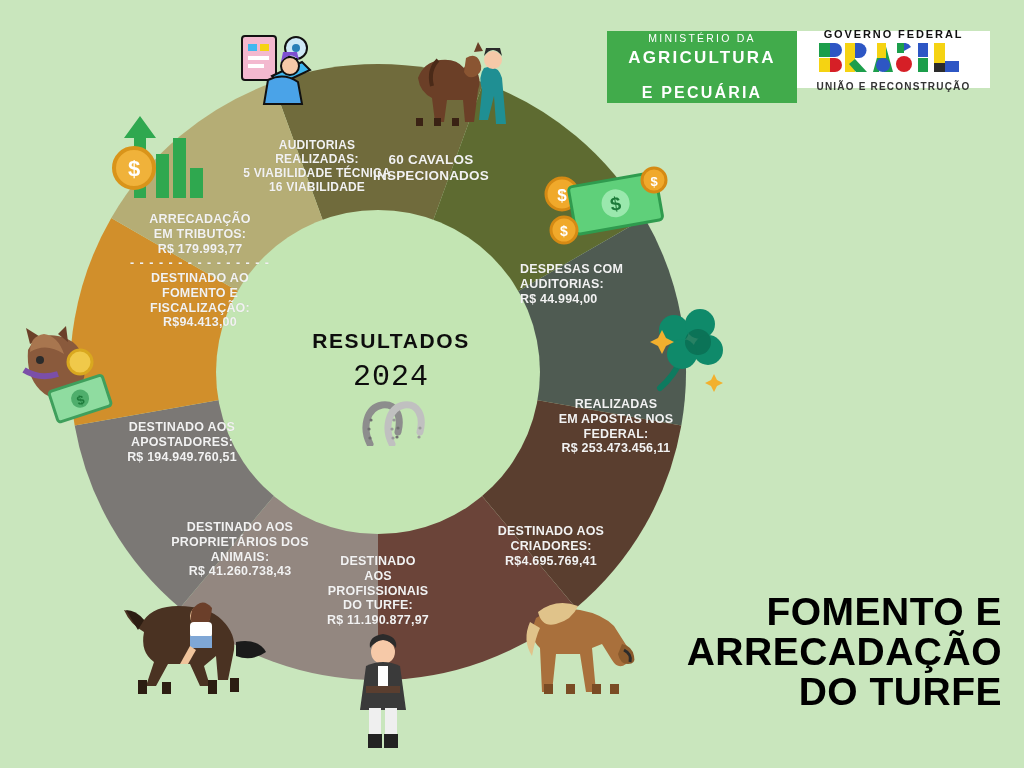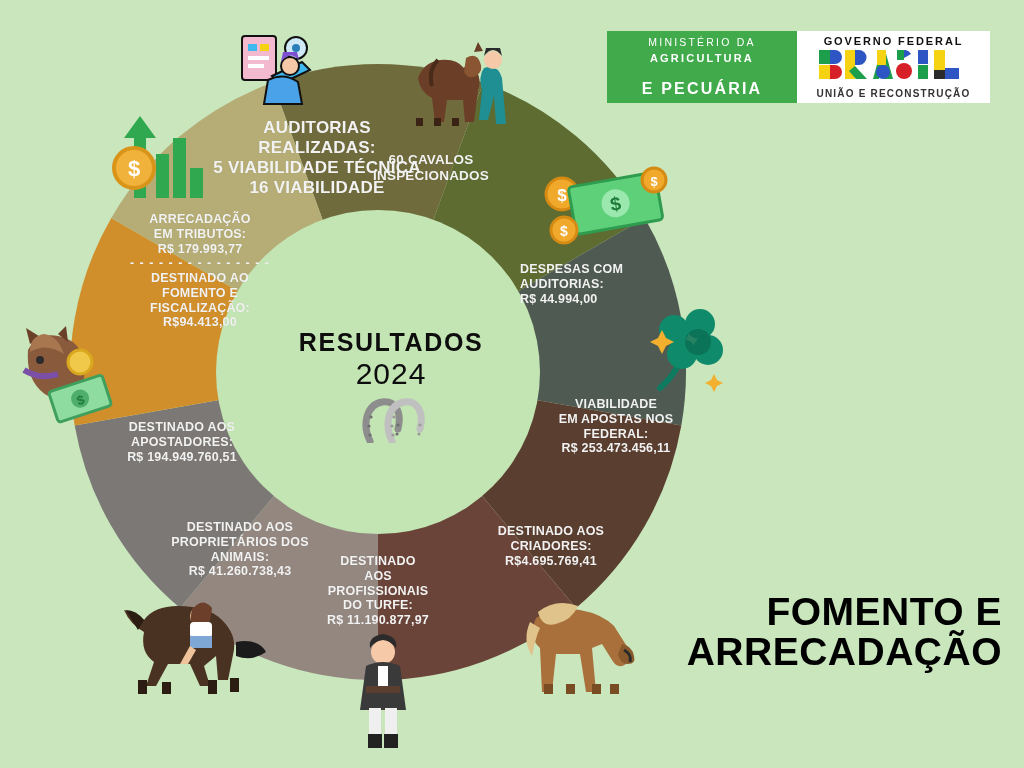--- a/index.html
+++ b/index.html
@@ -9,43 +9,43 @@
     font-family:"Liberation Sans", sans-serif;
     position:relative;
   }
   #stage{position:absolute;left:0;top:0;width:1024px;height:768px;}
 
   
   .logo-bar{position:absolute;left:607px;top:31px;width:383px;height:72px;display:flex;}
   .logo-mapa{width:190px;height:72px;background:#41ab4b;display:flex;flex-direction:column;
              align-items:center;justify-content:center;color:#ffffff;}
   .logo-mapa .l1{font-size:10.5px;letter-spacing:2.2px;font-weight:400;margin-bottom:4px;}
-  .logo-mapa .l2{font-size:11px;letter-spacing:2.2px;font-weight:bold;margin-bottom:16px;}
+  .logo-mapa .l2{font-size:17px;letter-spacing:2.2px;font-weight:bold;margin-bottom:16px;}
   .logo-mapa .l3{font-size:16px;letter-spacing:2.2px;font-weight:bold;}
-  .logo-gov{width:193px;height:72px;background:#ffffff;display:flex;flex-direction:column;
+  .logo-gov{width:193px;height:57px;background:#ffffff;display:flex;flex-direction:column;
             align-items:center;justify-content:center;}
   .logo-gov .gtop{font-size:11px;letter-spacing:1.9px;font-weight:bold;color:#111;}
   .logo-gov .gbot{font-size:10px;letter-spacing:1.2px;font-weight:bold;color:#333;margin-top:2px;}
   .brasil-wrap{margin:3px 0 2px;}
 
   
   .donut{position:absolute;left:68px;top:62px;width:620px;height:620px;}
   .donut svg{display:block;}
   .seg-label{
     position:absolute;color:#f2f2f2;font-weight:bold;text-align:center;
     line-height:1.18;letter-spacing:0.2px;pointer-events:none;
     text-shadow:0 0 1px rgba(0,0,0,.12);
   }
   .seg-label .ln{display:block;white-space:nowrap;}
   .divider-dash{display:block;letter-spacing:1px;font-weight:bold;}
 
   
   .center-block{position:absolute;left:236px;top:330px;width:310px;text-align:center;}
-  .center-block .res{font-size:25px;font-weight:bold;color:#0d0d0d;letter-spacing:1.6px;line-height:1;}
-  .center-block .yr{font-size:30px;color:#0d0d0d;letter-spacing:1px;margin-top:4px;line-height:1;}
+  .center-block .res{font-size:21px;font-weight:bold;color:#0d0d0d;letter-spacing:1.6px;line-height:1;}
+  .center-block .yr{font-size:30px;color:#0d0d0d;letter-spacing:1px;margin-top:11px;line-height:1;font-family:Liberation Mono, monospace;}
 
   
   .big-title{position:absolute;right:22px;top:592px;width:420px;text-align:right;
              font-size:39px;font-weight:bold;color:#000;line-height:1.02;letter-spacing:0.5px;}
   .big-title .tl{display:block;white-space:nowrap;}
 
   .deco{position:absolute;pointer-events:none;}
 </style>
 </head>
 <body>
@@ -113,21 +113,21 @@
       <span class="ln">INSPECIONADOS</span>
     </div>
 
     <div class="seg-label" style="left:452px;top:200px;width:190px;font-size:12.5px;text-align:left;">
       <span class="ln">DESPESAS COM</span>
       <span class="ln">AUDITORIAS:</span>
       <span class="ln">R$ 44.994,00</span>
     </div>
 
     <div class="seg-label" style="left:448px;top:335px;width:200px;font-size:12.5px;">
-      <span class="ln">VIABILIDADE</span>
+      <span class="ln">REALIZADAS</span>
       <span class="ln">EM APOSTAS NOS</span>
       <span class="ln">FEDERAL:</span>
       <span class="ln">R$ 253.473.456,11</span>
     </div>
 
     <div class="seg-label" style="left:388px;top:462px;width:190px;font-size:12.5px;">
       <span class="ln">DESTINADO AOS</span>
       <span class="ln">CRIADORES:</span>
       <span class="ln">R$4.695.769,41</span>
     </div>
@@ -157,21 +157,21 @@
       <span class="ln">ARRECADAÇÃO</span>
       <span class="ln">EM TRIBUTOS:</span>
       <span class="ln">R$ 179.993,77</span>
       <span class="divider-dash">- - - - - - - - - - - - - - -</span>
       <span class="ln">DESTINADO AO</span>
       <span class="ln">FOMENTO E</span>
       <span class="ln">FISCALIZAÇÃO:</span>
       <span class="ln">R$94.413,00</span>
     </div>
 
-    <div class="seg-label" style="left:140px;top:56px;width:218px;font-size:17px;">
+    <div class="seg-label" style="left:140px;top:76px;width:218px;font-size:12px;">
       <span class="ln">AUDITORIAS</span>
       <span class="ln">REALIZADAS:</span>
       <span class="ln">5 VIABILIDADE TÉCNICA</span>
       <span class="ln">16 VIABILIDADE</span>
     </div>
   </div>
 
   <div class="center-block">
     <div class="res">RESULTADOS</div>
     <div class="yr">2024</div>
@@ -195,20 +195,21 @@
           <circle cx="64" cy="30" r="1.6"></circle>
             <circle cx="63" cy="39" r="1.6"></circle>
         </g>
       </svg>
     </div>
   </div>
 
   <div class="big-title">
     <span class="tl">FOMENTO E</span>
     <span class="tl">ARRECADAÇÃO</span>
+    <span class="tl">DO TURFE</span>
   </div>
 
   <div class="deco" style="left:238px;top:28px;">
     <svg width="96" height="80" viewBox="0 0 96 80" aria-hidden="true">
       <rect x="4" y="8" width="34" height="44" rx="3" fill="#f3b9cf" stroke="#111" stroke-width="2"></rect>
       <rect x="10" y="16" width="9" height="7" fill="#3fb8f0"></rect>
         <rect x="22" y="16" width="9" height="7" fill="#f5d312"></rect>
       <rect x="10" y="28" width="21" height="4" fill="#fff"></rect>
         <rect x="10" y="36" width="16" height="4" fill="#fff"></rect>
       <path d="M34 48 l30 -14 l8 8 l-30 14 z" fill="#3fb8f0" stroke="#111" stroke-width="2"></path>

